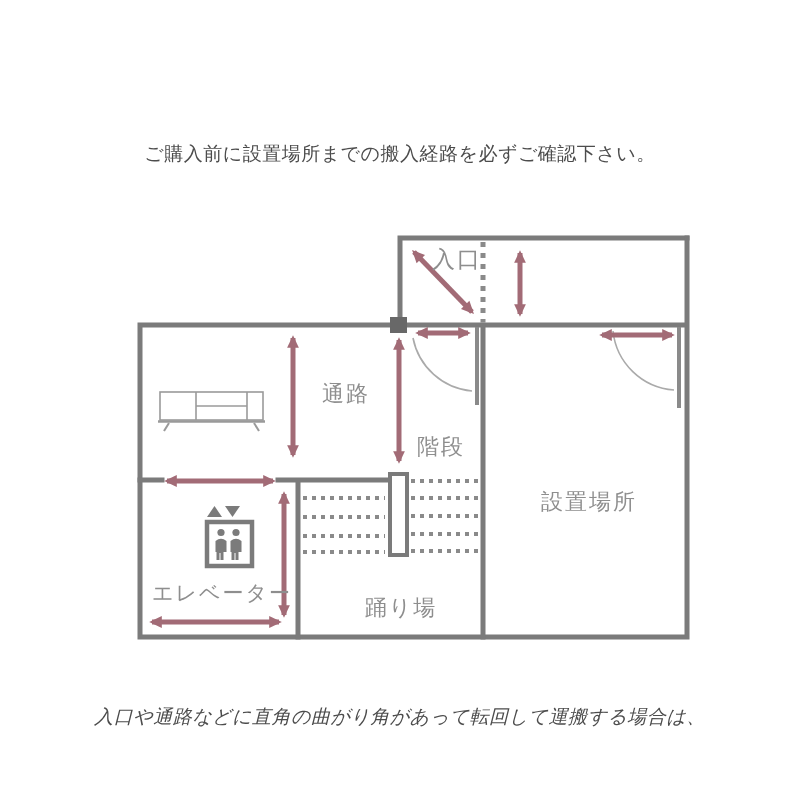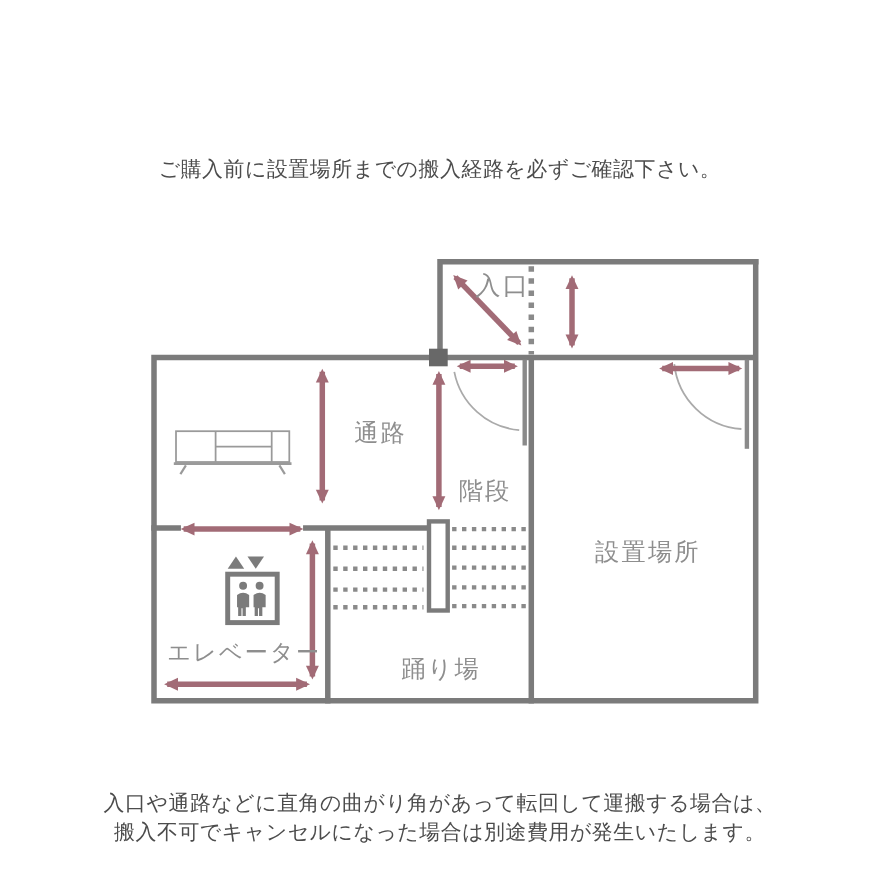--- a/index.html
+++ b/index.html
@@ -6,21 +6,21 @@
   .stage {
     position:relative; width:800px; height:800px; background:#ffffff;
     font-family:"Liberation Sans", sans-serif; overflow:hidden;margin-top:20px;
   }
   .plan-svg { position:absolute; left:0; top:0; }
   .notice {
     position:absolute; left:0; width:800px; text-align:center;
     color:#4c4c4c; font-size:19px; letter-spacing:0.5px;
   }
   .notice-top { top:121px; }
-  .notice-bottom { top:698px; line-height:26.5px; }
+  .notice-bottom { top:684px; line-height:26.5px;font-style:italic; }
   .room-label {
     fill:#8e8e8e; font-size:22px; letter-spacing:2px;
     font-family:"Liberation Sans", sans-serif; text-anchor:middle;
   }
   .room-label.big { font-size:23px; }
   .room-label.small { font-size:21px; }
 </style>
 </head>
 <body>
 
@@ -107,16 +107,15 @@
     <text class="room-label big" x="457" y="247">入口</text>
     <text class="room-label" x="346" y="381">通路</text>
     <text class="room-label" x="441" y="434">階段</text>
     <text class="room-label" x="589" y="489">設置場所</text>
     <text class="room-label small" x="222" y="580">エレベーター</text>
     <text class="room-label" x="401" y="595">踊り場</text>
   </svg>
 
   <div class="notice notice-bottom">
     <div>入口や通路などに直角の曲がり角があって転回して運搬する場合は、</div>
-    <div>搬入不可でキャンセルになった場合は別途費用が発生いたします。</div>
   </div>
 
 </div>
 
 </body></html>

